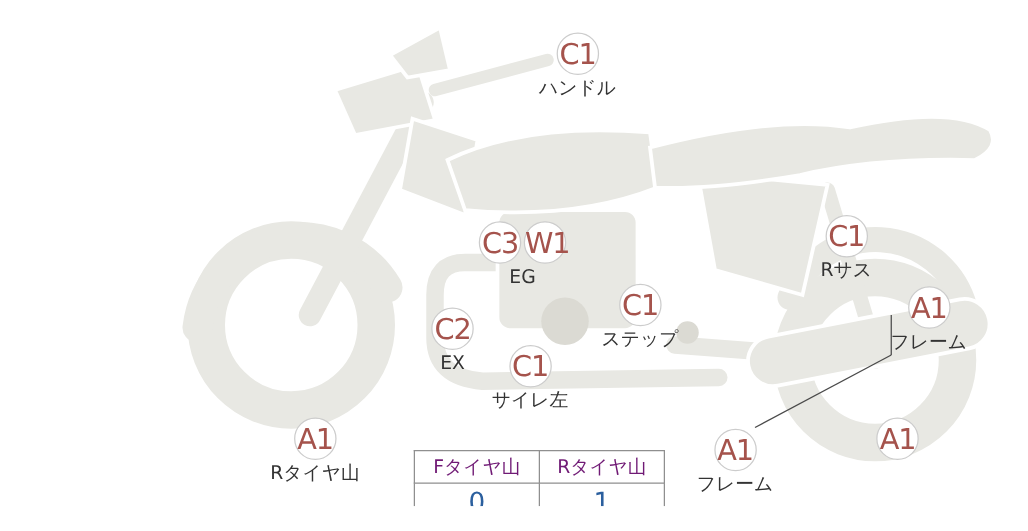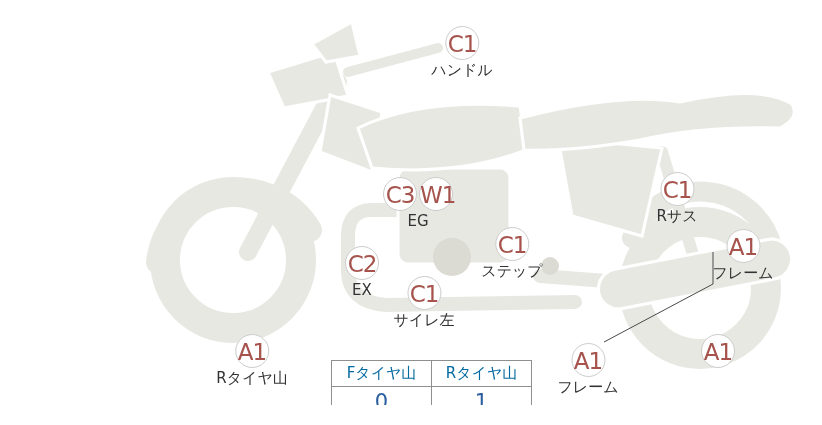--- a/index.html
+++ b/index.html
@@ -33,21 +33,21 @@
     margin-top:1px;font-size:15px;color:var(--label-text);white-space:nowrap;
   }
   .tire-table{
     position:absolute;left:331px;top:360px;
     border-collapse:collapse;background:#ffffff;
   }
   .tire-table td{
     border:1px solid var(--table-border);
     width:100px;text-align:center;padding:0;box-sizing:border-box;
   }
-  .tire-table .hdr td{height:26px;font-size:15px;color:#0369a1;}
+  .tire-table .hdr td{height:26px;font-size:15px;color:#701a75;}
   .tire-table .val td{height:31px;font-size:21px;color:var(--tire-value);}
 </style>
 </head>
 <body>
 
 <div class="canvas">
 
   <svg class="bike-svg" width="822" height="425" viewBox="0 0 822 425">
 
     <circle cx="233" cy="260" r="68" fill="none" stroke="#e8e8e3" stroke-width="30"></circle>

